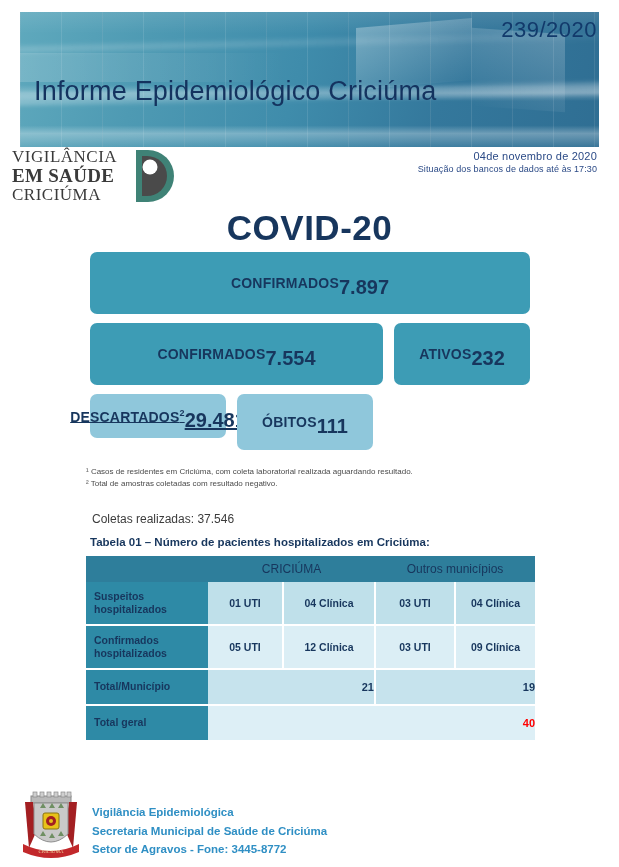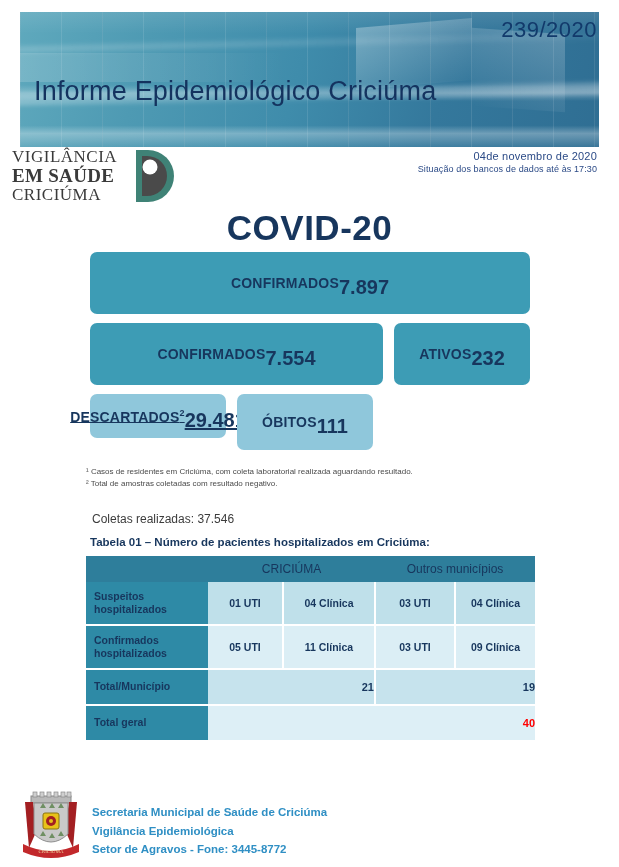--- a/index.html
+++ b/index.html
@@ -214,21 +214,21 @@
     <tr>
       <td class="rowlbl">Suspeitos hospitalizados</td>
       <td class="cell shade-a sep">01 UTI</td>
       <td class="cell shade-a sep">04 Clínica</td>
       <td class="cell shade-a sep">03 UTI</td>
       <td class="cell shade-a sep" style="border-right:none">04 Clínica</td>
     </tr>
     <tr>
       <td class="rowlbl">Confirmados hospitalizados</td>
       <td class="cell shade-b sep">05 UTI</td>
-      <td class="cell shade-b sep">11 Clínica</td>
+      <td class="cell shade-b sep">12 Clínica</td>
       <td class="cell shade-b sep">03 UTI</td>
       <td class="cell shade-b sep" style="border-right:none">09 Clínica</td>
     </tr>
     <tr>
       <td class="rowlbl">Total/Município</td>
       <td class="tot-cell shade-c sep" colspan="2" style="border-right:2px solid #fff">21</td>
       <td class="tot-cell shade-c sep" colspan="2">19</td>
     </tr>
     <tr>
       <td class="rowlbl" style="border-bottom:none">Total geral</td>
@@ -260,18 +260,18 @@
           <path d="M41,46 l3,-5 l3,5 z"></path>
       </g>
       <rect x="26" y="23" width="16" height="16" rx="2" fill="#e8c21a" stroke="#8a7410" stroke-width="1"></rect>
       <circle cx="34" cy="31" r="5" fill="#a31f22"></circle>
       <circle cx="34" cy="31" r="2" fill="#e8c21a"></circle>
       <path d="M6,54 Q34,68 62,54 L62,62 Q34,74 6,62 Z" fill="#c2282b"></path>
       <text x="34" y="63" font-size="5" fill="#f0d8a0" text-anchor="middle" font-family="Liberation Serif, serif">CRICIUMA</text>
     </svg>
   </div>
   <div class="footer-text">
+    <div>Vigilância Epidemiológica</div>
     <div>Secretaria Municipal de Saúde de Criciúma</div>
-    <div>Vigilância Epidemiológica</div>
     <div>Setor de Agravos - Fone: 3445-8772</div>
   </div>
 
 </div>
 
 </body></html>

